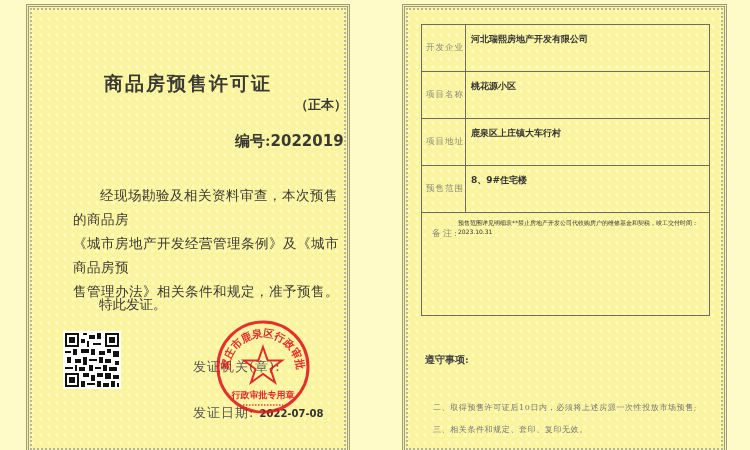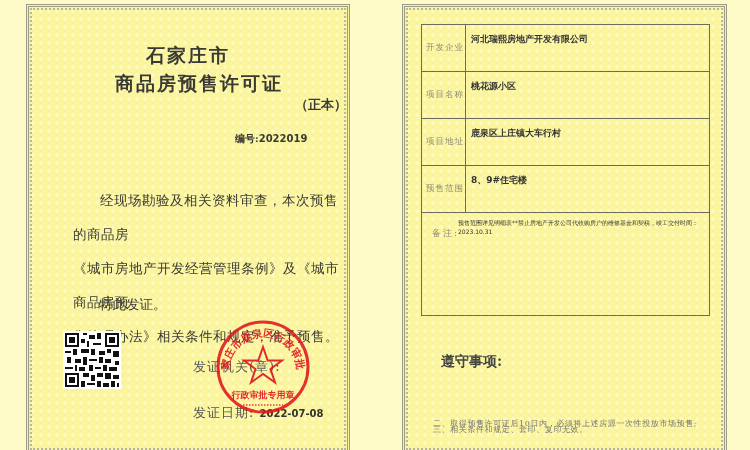--- a/index.html
+++ b/index.html
@@ -17,28 +17,28 @@
       radial-gradient(circle at 0px 0px, rgba(255,255,210,0.35) 1.4px, transparent 2px);
     background-size:8px 8px, 8px 8px;
     border:3px double #9b9a82;
     outline:2px dotted #b7b59c; outline-offset:-6px;
   }
   #left-page { left:26px; top:4px; width:324px; height:450px; border-bottom:none; }
   #right-page { left:402px; top:4px; width:325px; height:450px; border-bottom:none; }
 
   .title1 { position:absolute; top:36px; left:0; width:100%; text-align:center;
     font-size:19px; font-weight:bold; color:#3a3a34; letter-spacing:2px; }
-  .title2 { position:absolute; top:64px; left:11px; width:100%; text-align:center;
+  .title2 { position:absolute; top:64px; left:0; width:100%; text-align:center;
     font-size:19px; font-weight:bold; color:#3a3a34; letter-spacing:2px; }
   .subtitle { position:absolute; top:89px; left:0; width:100%; text-align:right;
     font-size:13px; font-weight:bold; color:#3a3a34; }
-  .serial { position:absolute; top:125px; left:206px; font-size:10px; font-weight:bold; color:#3a3a34; }
+  .serial { position:absolute; top:125px; left:206px; font-size:15px; font-weight:bold; color:#3a3a34; }
 
   .body-text { position:absolute; left:44px; top:176px; width:268px;
-    font-size:13.5px; line-height:34px; color:#3a3a34; letter-spacing:0.5px; }
+    font-size:13.5px; line-height:24px; color:#3a3a34; letter-spacing:0.5px; }
   .body-text p { margin:0; }
   .indent { text-indent:27px; }
   .closing { position:absolute; left:70px; top:289px; font-size:13.5px; color:#3a3a34; }
 
   .qr { position:absolute; left:34px; top:324px; width:58px; height:58px; background:#fff; }
   .qr svg { width:58px; height:58px; display:block; }
 
   .issuer-label { position:absolute; left:164px; top:351px; font-size:13px; color:#555; letter-spacing:1px; }
   .date-row { position:absolute; left:164px; top:397px; font-size:13px; color:#555; letter-spacing:1px; }
   .date-val { font-family:"DejaVu Sans","Liberation Sans",sans-serif; font-size:10px; font-weight:bold; color:#333; letter-spacing:0; }
@@ -51,28 +51,27 @@
   .info-table td { border:1px solid #6b6b60; vertical-align:top; }
   .label-cell { width:41px; height:44px; font-size:8.5px; color:#8a8a78; text-align:right;
     vertical-align:middle !important; letter-spacing:1px; }
   .value-cell { font-family:"DejaVu Sans","Liberation Sans",sans-serif; font-size:9px; font-weight:bold;
     color:#333; padding:8px 4px 0 5px;margin-top:36px; }
   .note-cell { height:100px; position:relative; }
   .note-label { position:absolute; left:10px; top:14px; font-size:9px; color:#8a8a78; letter-spacing:2px; }
   .note-text { position:absolute; left:36px; top:5px; right:6px; font-family:"DejaVu Sans","Liberation Sans",sans-serif;
     font-size:6px; line-height:9px; color:#333; }
 
-  .rules-title { position:absolute; left:36px; top:346px; font-size:14px; font-weight:bold; color:#444; }
+  .rules-title { position:absolute; left:20px; top:346px; font-size:10px; font-weight:bold; color:#444; }
   .rule { position:absolute; left:28px; font-size:8px; color:#777; letter-spacing:0.6px; }
 </style>
 </head>
 <body>
 
 <div id="left-page" class="page">
-  <div class="title1">石家庄市</div>
   <div class="title2">商品房预售许可证</div>
   <div class="subtitle">（正本）</div>
   <div class="serial">
     <span>编号:</span><span style="font-family:'DejaVu Sans','Liberation Sans',sans-serif;">2022019</span>
   </div>
 
   <div class="body-text">
     <p class="indent">经现场勘验及相关资料审查，本次预售的商品房</p>
     <p>《城市房地产开发经营管理条例》及《城市商品房预</p>
     <p>售管理办法》相关条件和规定，准予预售。</p>
@@ -178,15 +177,15 @@
     <tr>
       <td colspan="2" class="note-cell">
         <span class="note-label">备注:</span>
         <span class="note-text">预售范围详见明细表**禁止房地产开发公司代收购房户的维修基金和契税，竣工交付时间：2023.10.31</span>
       </td>
     </tr>
   </tbody>
     </table>
 
   <div class="rules-title">遵守事项:</div>
-  <div class="rule" style="top:411px;">二、取得预售许可证后10日内，必须将上述房源一次性投放市场预售;</div>
+  <div class="rule" style="top:395px;">二、取得预售许可证后10日内，必须将上述房源一次性投放市场预售;</div>
   <div class="rule" style="top:417px;">三、相关条件和规定、套印、复印无效。</div>
 </div>
 
 </body></html>

